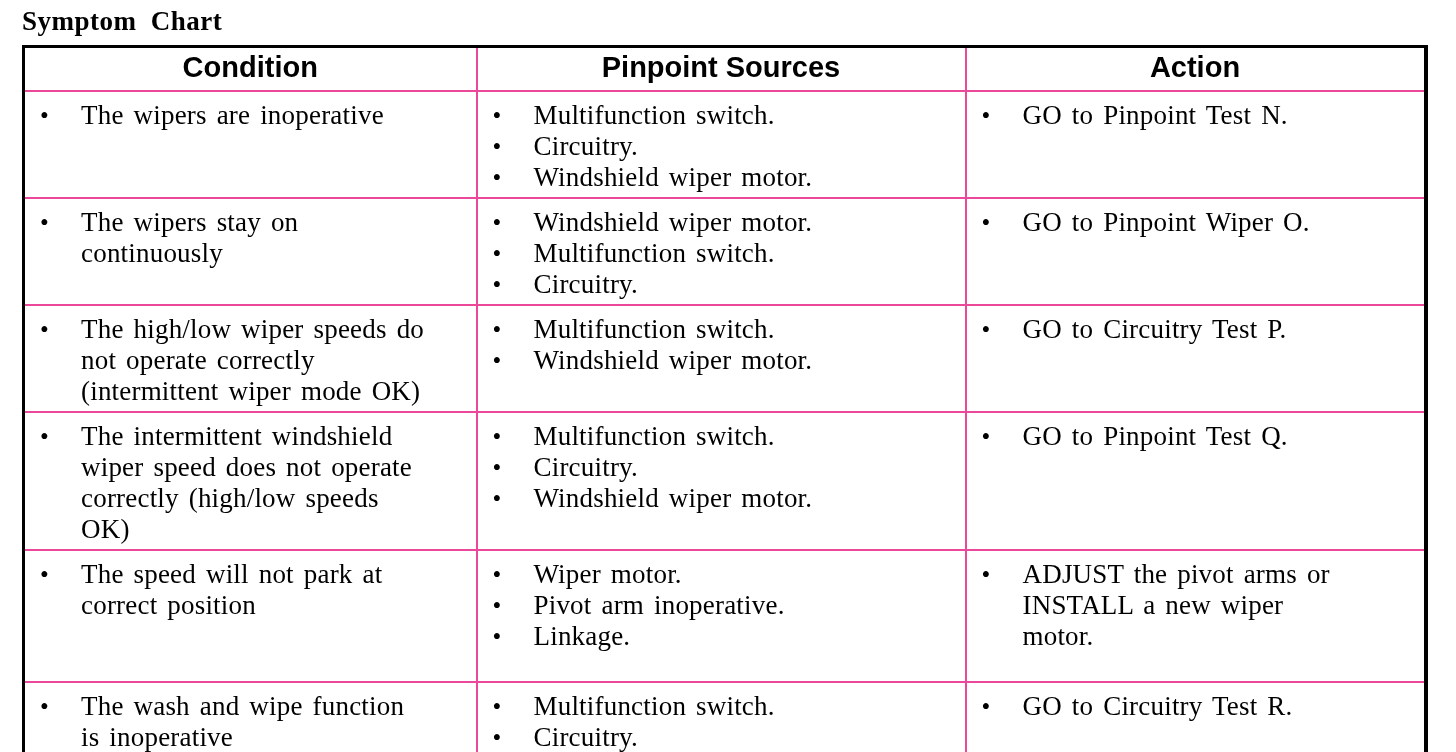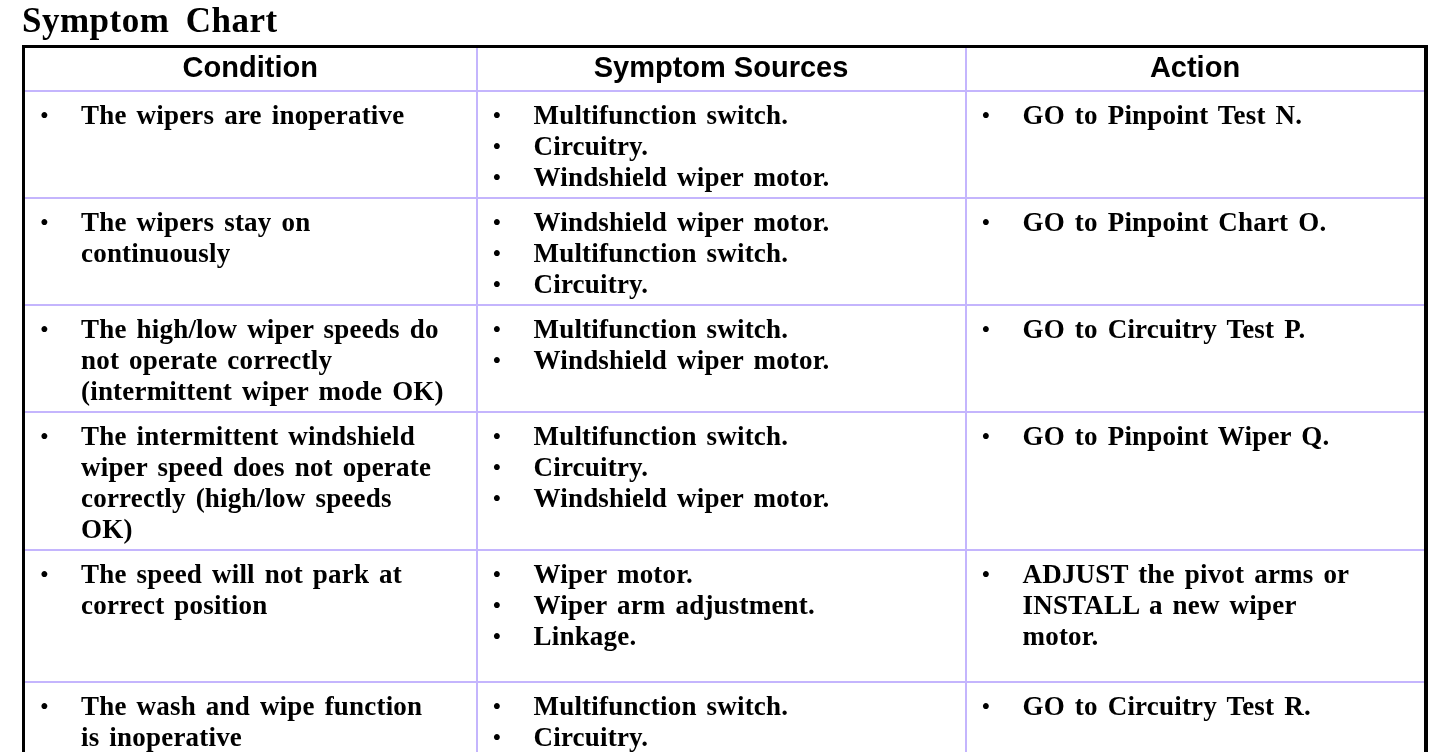--- a/index.html
+++ b/index.html
@@ -8,41 +8,41 @@
     background: #ffffff;
     color: #000000;
     font-family: "Liberation Serif", serif;
     overflow: hidden;
   }
   .page { padding: 5px 0 0 22px; }
 
   .doc-title {
     font-family: "Liberation Serif", serif;
     font-weight: bold;
-    font-size: 35px;
+    font-size: 27px;
     line-height: 32px;
     word-spacing: 7px;
     letter-spacing: 0.5px;
     margin: 0 0 8px 0;
   }
 
   table.symptom {
     border-collapse: collapse;
     table-layout: fixed;
     width: 1402px;
     border: 3px solid #000;
     border-right-width: 4px;
     border-bottom-width: 4px;
   }
   col.c1 { width: 453px; }
   col.c2 { width: 489px; }
   col.c3 { width: 460px; }
 
   th, td {
-    border: 2px solid #c4b5fd;
+    border: 2px solid #ec4899;
     vertical-align: top;
     box-sizing: border-box;
   }
   th {
     font-family: "Liberation Sans", sans-serif;
     font-weight: bold;
     font-size: 29px;
     height: 44px;
     text-align: center;
     vertical-align: middle;
@@ -64,41 +64,40 @@
     font-size: 25px;
     line-height: 31px;
     padding-left: 1px;
   }
   .txt {
     white-space: pre-line;
     font-size: 27px;
     line-height: 31px;
     word-spacing: 3px;
     letter-spacing: 0.2px;
-    font-weight: bold;
   }
 </style>
 </head>
 <body>
 
 <div class="page">
 
   <h1 class="doc-title">Symptom Chart</h1>
 
   <table class="symptom">
     <colgroup>
         <col class="c1">
         <col class="c2">
         <col class="c3">
       </colgroup>
 
     <tbody>
         <tr>
       <th>Condition</th>
-      <th>Symptom Sources</th>
+      <th>Pinpoint Sources</th>
       <th>Action</th>
     </tr>
 
     <tr class="r1">
       <td>
         <div class="li">
           <span class="blt">•</span>
           <span class="txt">The wipers are inoperative</span>
         </div>
       </td>
@@ -142,21 +141,21 @@
           <span class="txt">Multifunction switch.</span>
         </div>
         <div class="li">
           <span class="blt">•</span>
           <span class="txt">Circuitry.</span>
         </div>
       </td>
       <td>
         <div class="li">
           <span class="blt">•</span>
-          <span class="txt">GO to Pinpoint Chart O.</span>
+          <span class="txt">GO to Pinpoint Wiper O.</span>
         </div>
       </td>
     </tr>
 
     <tr class="r3">
       <td>
         <div class="li">
           <span class="blt">•</span>
           <span class="txt">The high/low wiper speeds do
 not operate correctly
@@ -201,41 +200,41 @@
           <span class="txt">Circuitry.</span>
         </div>
         <div class="li">
           <span class="blt">•</span>
           <span class="txt">Windshield wiper motor.</span>
         </div>
       </td>
       <td>
         <div class="li">
           <span class="blt">•</span>
-          <span class="txt">GO to Pinpoint Wiper Q.</span>
+          <span class="txt">GO to Pinpoint Test Q.</span>
         </div>
       </td>
     </tr>
 
     <tr class="r5">
       <td>
         <div class="li">
           <span class="blt">•</span>
           <span class="txt">The speed will not park at
 correct position</span>
         </div>
       </td>
       <td>
         <div class="li">
           <span class="blt">•</span>
           <span class="txt">Wiper motor.</span>
         </div>
         <div class="li">
           <span class="blt">•</span>
-          <span class="txt">Wiper arm adjustment.</span>
+          <span class="txt">Pivot arm inoperative.</span>
         </div>
         <div class="li">
           <span class="blt">•</span>
           <span class="txt">Linkage.</span>
         </div>
       </td>
       <td>
         <div class="li">
           <span class="blt">•</span>
           <span class="txt">ADJUST the pivot arms or

